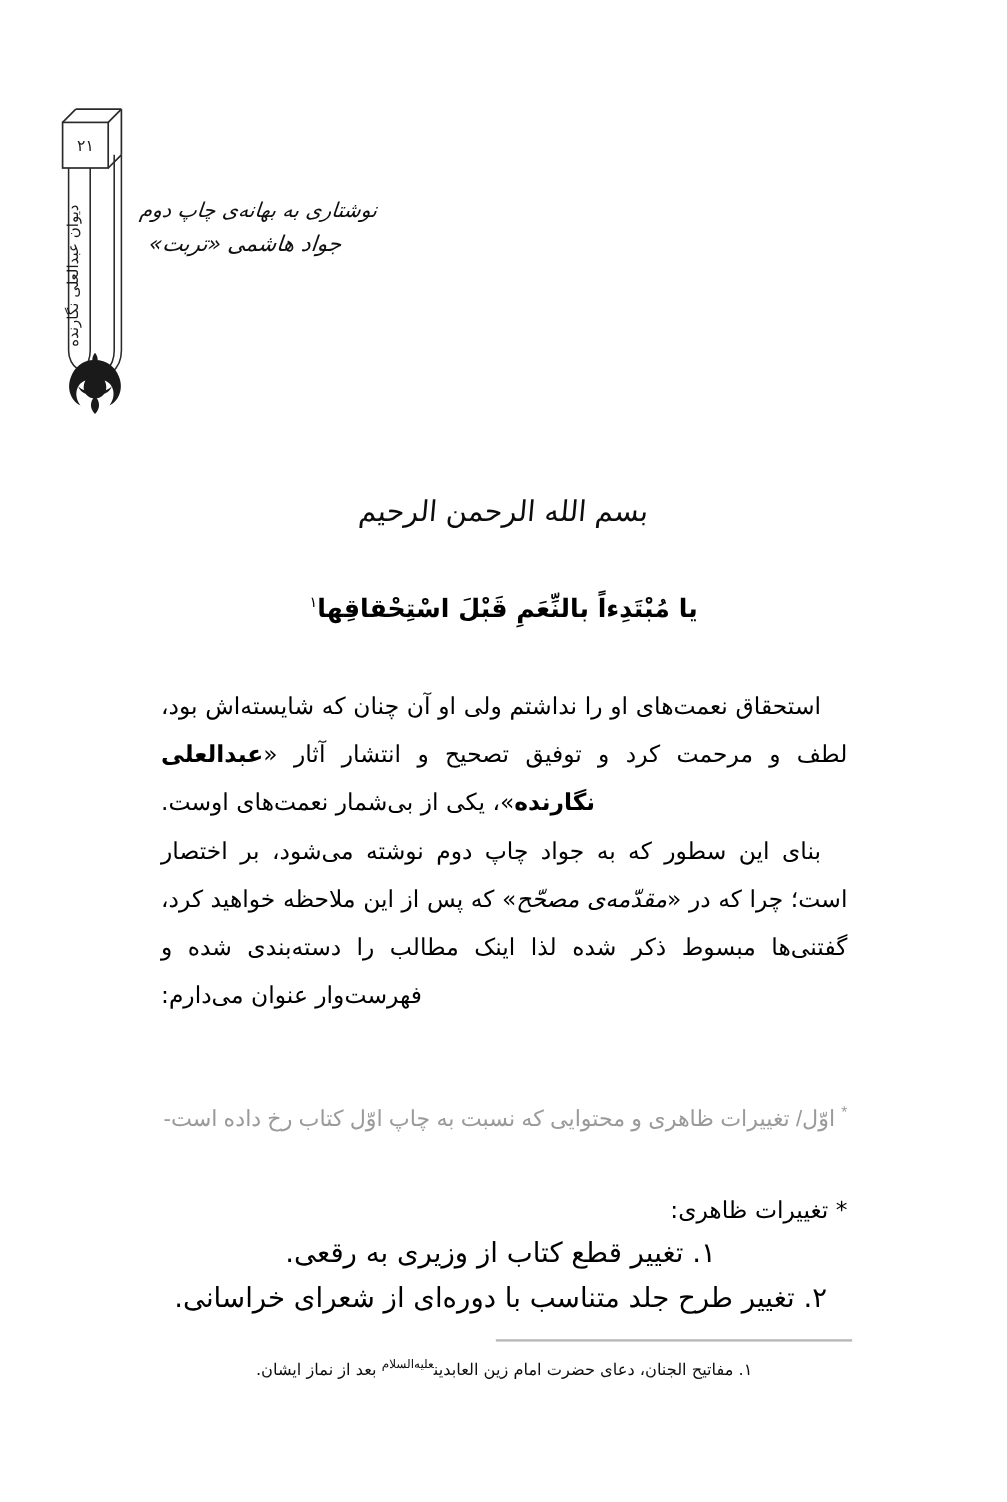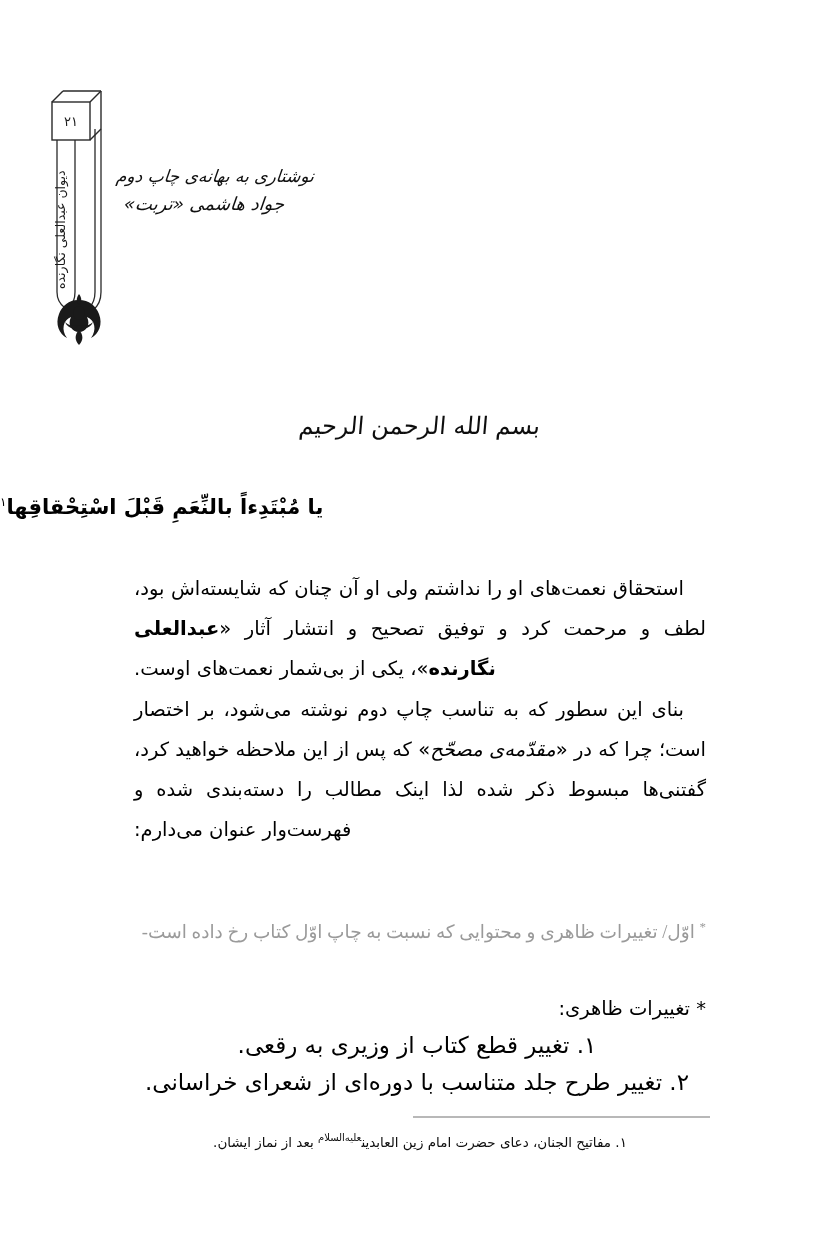--- a/index.html
+++ b/index.html
@@ -95,21 +95,21 @@
     letter-spacing: -1px;
     transform: skewX(-5deg);
   }
 
   
   .arabic-verse {
     position: absolute;
     top: 495px;
     left: 0;
     width: 839px;
-    text-align: left;
+    text-align: center;
     font-family: "DejaVu Sans", "Liberation Sans", sans-serif;
     font-size: 21px;
     font-weight: bold;
     color: #000000;
     direction: rtl;
   }
   .arabic-verse .fn {
     font-size: 12px;
     font-weight: normal;
     vertical-align: super;
@@ -138,21 +138,21 @@
   .para + .para { margin-top: 1px; }
   .para b { font-weight: bold; }
   .para i { font-style: italic; }
 
   
   .gray-heading {
     position: absolute;
     right: 133px;
     top: 905px;
     width: 578px;
-    font-family: Liberation Serif, serif;
+    font-family: Liberation Sans, sans-serif;
     font-size: 18.5px;
     line-height: 44px;
     color: #9a9a9a;
     direction: rtl;
     text-align: justify;
     letter-spacing: 0.4px;
   }
   .gray-heading .star { font-size: 13px; vertical-align: super; }
 
   
@@ -258,21 +258,21 @@
 
   <div class="bismillah">بسم الله الرحمن الرحیم</div>
 
   <div class="arabic-verse">
     <span>یا مُبْتَدِءاً بالنِّعَمِ قَبْلَ اسْتِحْقاقِها</span><span class="fn">۱</span>
   </div>
 
   <div class="body-block">
     <p class="para"><span>استحقاق نعمت‌های او را نداشتم ولی او آن چنان که شایسته‌اش بود، لطف و مرحمت کرد و توفیق تصحیح و انتشار آثار «</span><b>عبدالعلی نگارنده</b><span>»، یکی از بی‌شمار نعمت‌های اوست.</span></p>
 
-    <p class="para"><span>بنای این سطور که به تناسب چاپ دوم نوشته می‌شود، بر اختصار است؛ چرا که در «</span><i>مقدّمه‌ی مصحّح</i><span>» که پس از این ملاحظه خواهید کرد، گفتنی‌ها مبسوط ذکر شده لذا اینک مطالب را دسته‌بندی شده و فهرست‌وار عنوان می‌دارم:</span></p>
+    <p class="para"><span>بنای این سطور که به جواد چاپ دوم نوشته می‌شود، بر اختصار است؛ چرا که در «</span><i>مقدّمه‌ی مصحّح</i><span>» که پس از این ملاحظه خواهید کرد، گفتنی‌ها مبسوط ذکر شده لذا اینک مطالب را دسته‌بندی شده و فهرست‌وار عنوان می‌دارم:</span></p>
   </div>
 
   <div class="gray-heading"><span class="star">*</span> <span>اوّل/ تغییرات ظاهری و محتوایی که نسبت به چاپ اوّل کتاب رخ داده است-</span></div>
 
   <div class="sub-block">
     <div class="sub-heading">* تغییرات ظاهری:</div>
     <div class="list-item">۱. تغییر قطع کتاب از وزیری به رقعی.</div>
     <div class="list-item">۲. تغییر طرح جلد متناسب با دوره‌ای از شعرای خراسانی.</div>
   </div>
 

